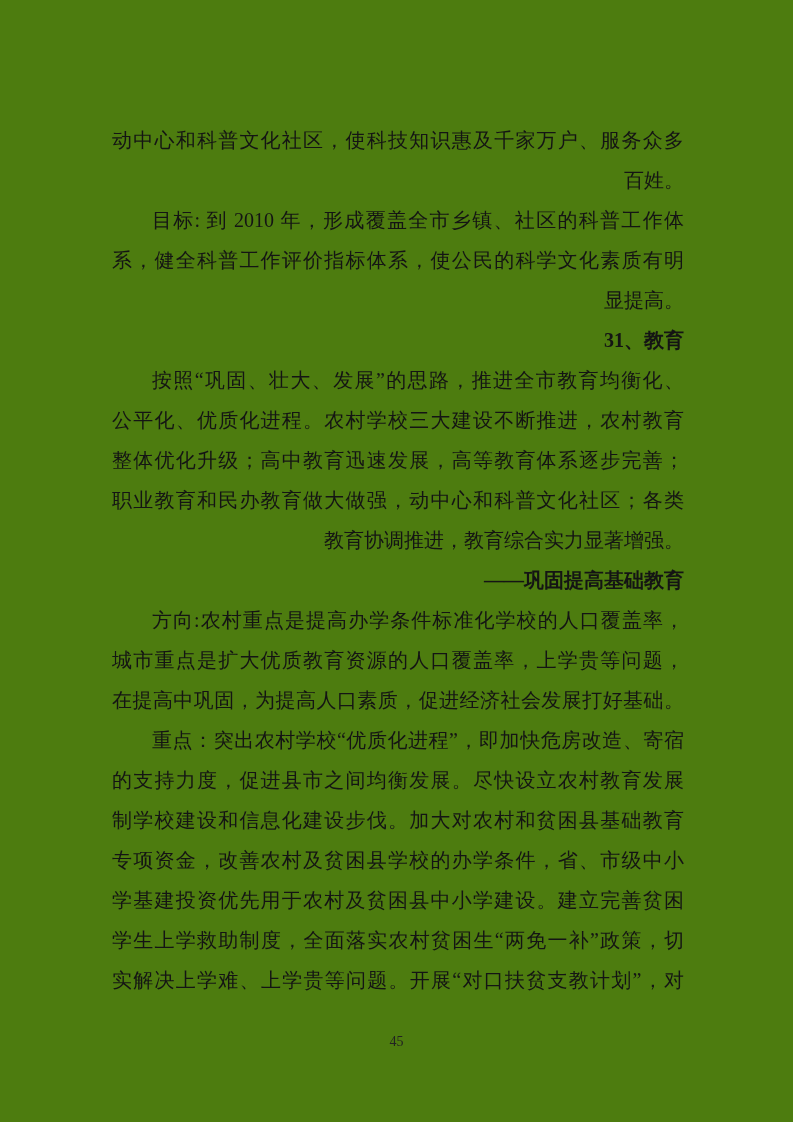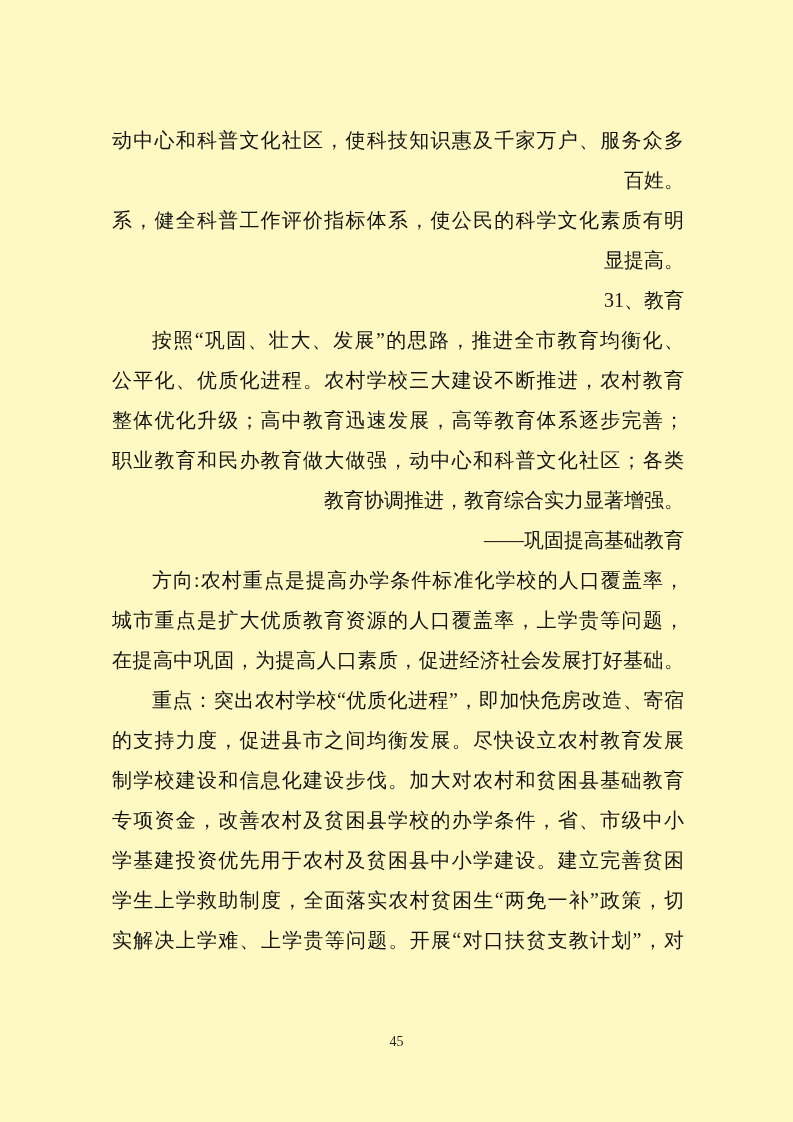--- a/index.html
+++ b/index.html
@@ -4,21 +4,21 @@
 <style>
   html, body {
     margin: 0;
     padding: 0;
     background: #ffffff;
   }
   .page {
     position: relative;
     width: 793px;
     height: 1122px;
-    background: #fef9c3;
+    background: #4d7c0f;
     overflow: hidden;
     font-family: "Liberation Serif", "DejaVu Serif", serif;
     color: #141414;
   }
   .content {
     position: absolute;
     left: 112px;
     top: 120px;
     width: 572px;
     font-size: 20px;
@@ -30,21 +30,21 @@
     text-align: right;
   }
   .line.just {
     text-align: justify;
     text-align-last: justify;
   }
   .line.indent {
     text-indent: 2em;
   }
   .block.heading .line {
-    font-weight: normal;
+    font-weight: bold;
   }
   .footer {
     position: absolute;
     left: 0;
     top: 1033px;
     width: 100%;
     text-align: center;
     font-size: 14px;
     line-height: 18px;
     color: #222222;
@@ -54,20 +54,21 @@
 </head>
 <body>
 
 <div class="page">
   <div class="content" id="doc-content">
       <div class="block">
         <div class="line just">动中心和科普文化社区，使科技知识惠及千家万户、服务众多</div>
         <div class="line">百姓。</div>
       </div>
       <div class="block">
+        <div class="line just indent">目标: 到 2010 年，形成覆盖全市乡镇、社区的科普工作体</div>
         <div class="line just">系，健全科普工作评价指标体系，使公民的科学文化素质有明</div>
         <div class="line">显提高。</div>
       </div>
       <div class="block heading">
         <div class="line indent">31、教育</div>
       </div>
       <div class="block">
         <div class="line just indent">按照“巩固、壮大、发展”的思路，推进全市教育均衡化、</div>
         <div class="line just">公平化、优质化进程。农村学校三大建设不断推进，农村教育</div>
         <div class="line just">整体优化升级；高中教育迅速发展，高等教育体系逐步完善；</div>

